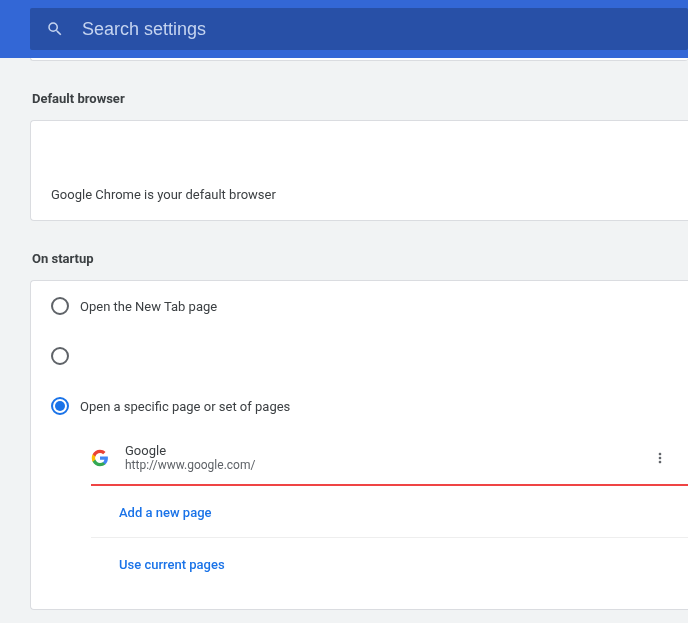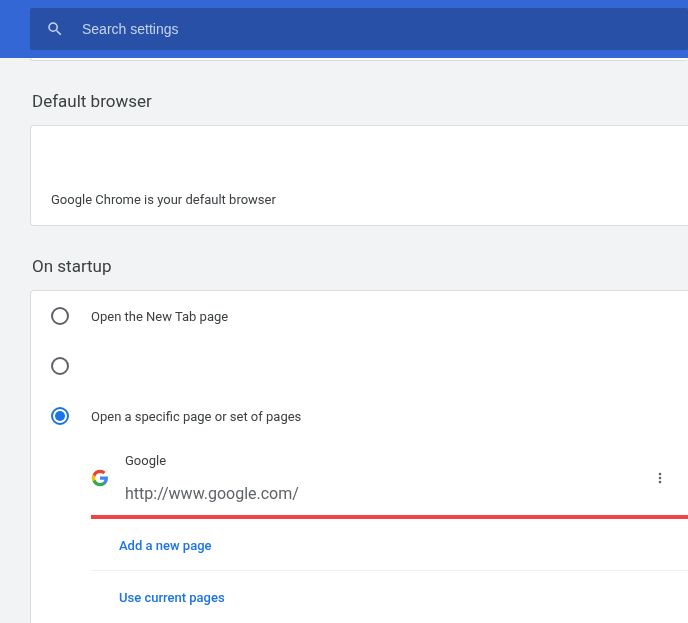--- a/index.html
+++ b/index.html
@@ -27,61 +27,61 @@
       align-items: center;
       padding: 0 16px;
       gap: 18px;
     }
     .search-icon-svg { width: 18px; height: 18px; fill: #c5d4f0; }
     .search-input {
       background: transparent;
       border: none;
       outline: none;
       color: #fef9c3;
-      font-size: 14px;
+      font-size: 18px;
       flex: 1;
     }
     .search-input::placeholder { color: #c5d4f0; }
     .content {
       padding: 0 0 0 30px;
     }
     .partial-card-top {
       background: #fff;
       height: 3px;
       border: 1px solid #dadce0;
       border-top: none;
       border-right: none;
       border-radius: 0 0 4px 4px;
       margin-bottom: 30px;
     }
     .section-title {
-      font-size: 17px;
-      color: #3c4043;
-      font-weight: 400;
+      font-size: 13px;
+      color: #3c4043;
+      font-weight: 700;
       margin-bottom: 14px;
       padding-left: 2px;
     }
     .card {
       background: #fff;
       border: 1px solid #dadce0;
       border-right: none;
       border-radius: 4px 0 0 4px;
       margin-bottom: 30px;
     }
     .card-row {
       padding: 18px 20px;
       font-size: 13px;
       color: #3c4043;
       margin-top: 48px;
     }
     .radio-row {
       display: flex;
       align-items: center;
       padding: 16px 20px;
-      gap: 22px;
+      gap: 11px;
       cursor: pointer;
     }
     .radio-circle {
       width: 18px;
       height: 18px;
       border: 2px solid #5f6368;
       border-radius: 50%;
       position: relative;
       flex-shrink: 0;
     }
@@ -101,31 +101,31 @@
     }
     .radio-label {
       font-size: 13px;
       color: #3c4043;
     }
     .page-item {
       display: flex;
       align-items: center;
       margin-left: 60px;
       padding: 12px 20px 12px 0;
-      border-bottom: 4px solid #ef4444;
+      border-bottom: 2px solid #ef4444;
       gap: 16px;
     }
     .g-icon {
       width: 18px;
       height: 18px;
       flex-shrink: 0;
     }
     .page-info { flex: 1; }
     .page-title { font-size: 13px; color: #3c4043; }
-    .page-url { font-size: 16px; color: #5f6368; margin-top: 16px; }
+    .page-url { font-size: 12px; color: #5f6368; margin-top: 0; }
     .more-icon {
       width: 16px;
       fill: #5f6368;
       cursor: pointer;
     }
     .link-row {
       margin-left: 60px;
       padding: 16px 0;
       border-bottom: 1px solid #eee;
     }

